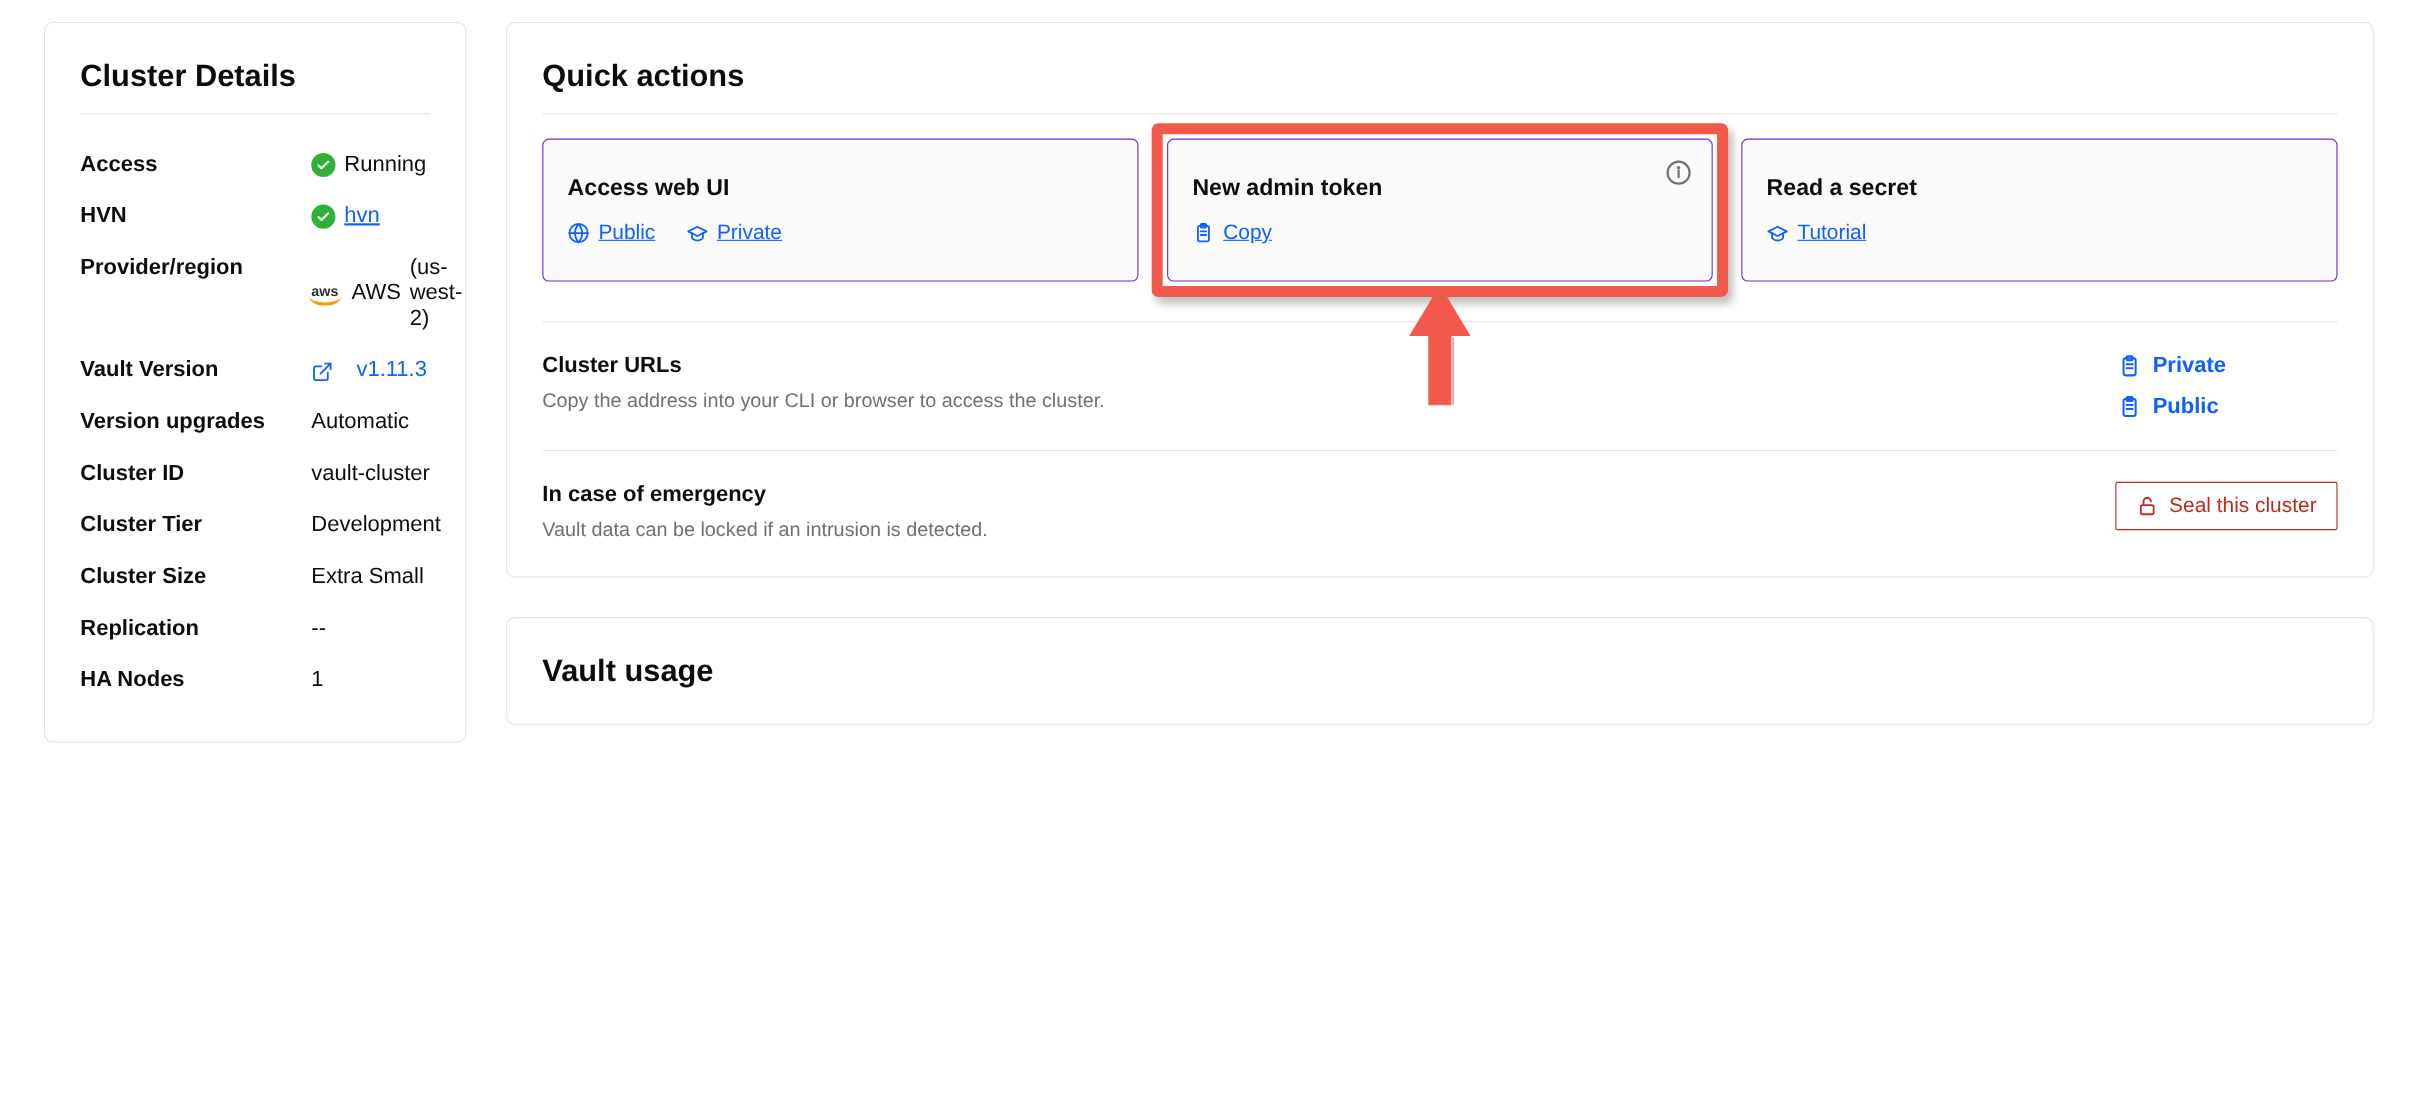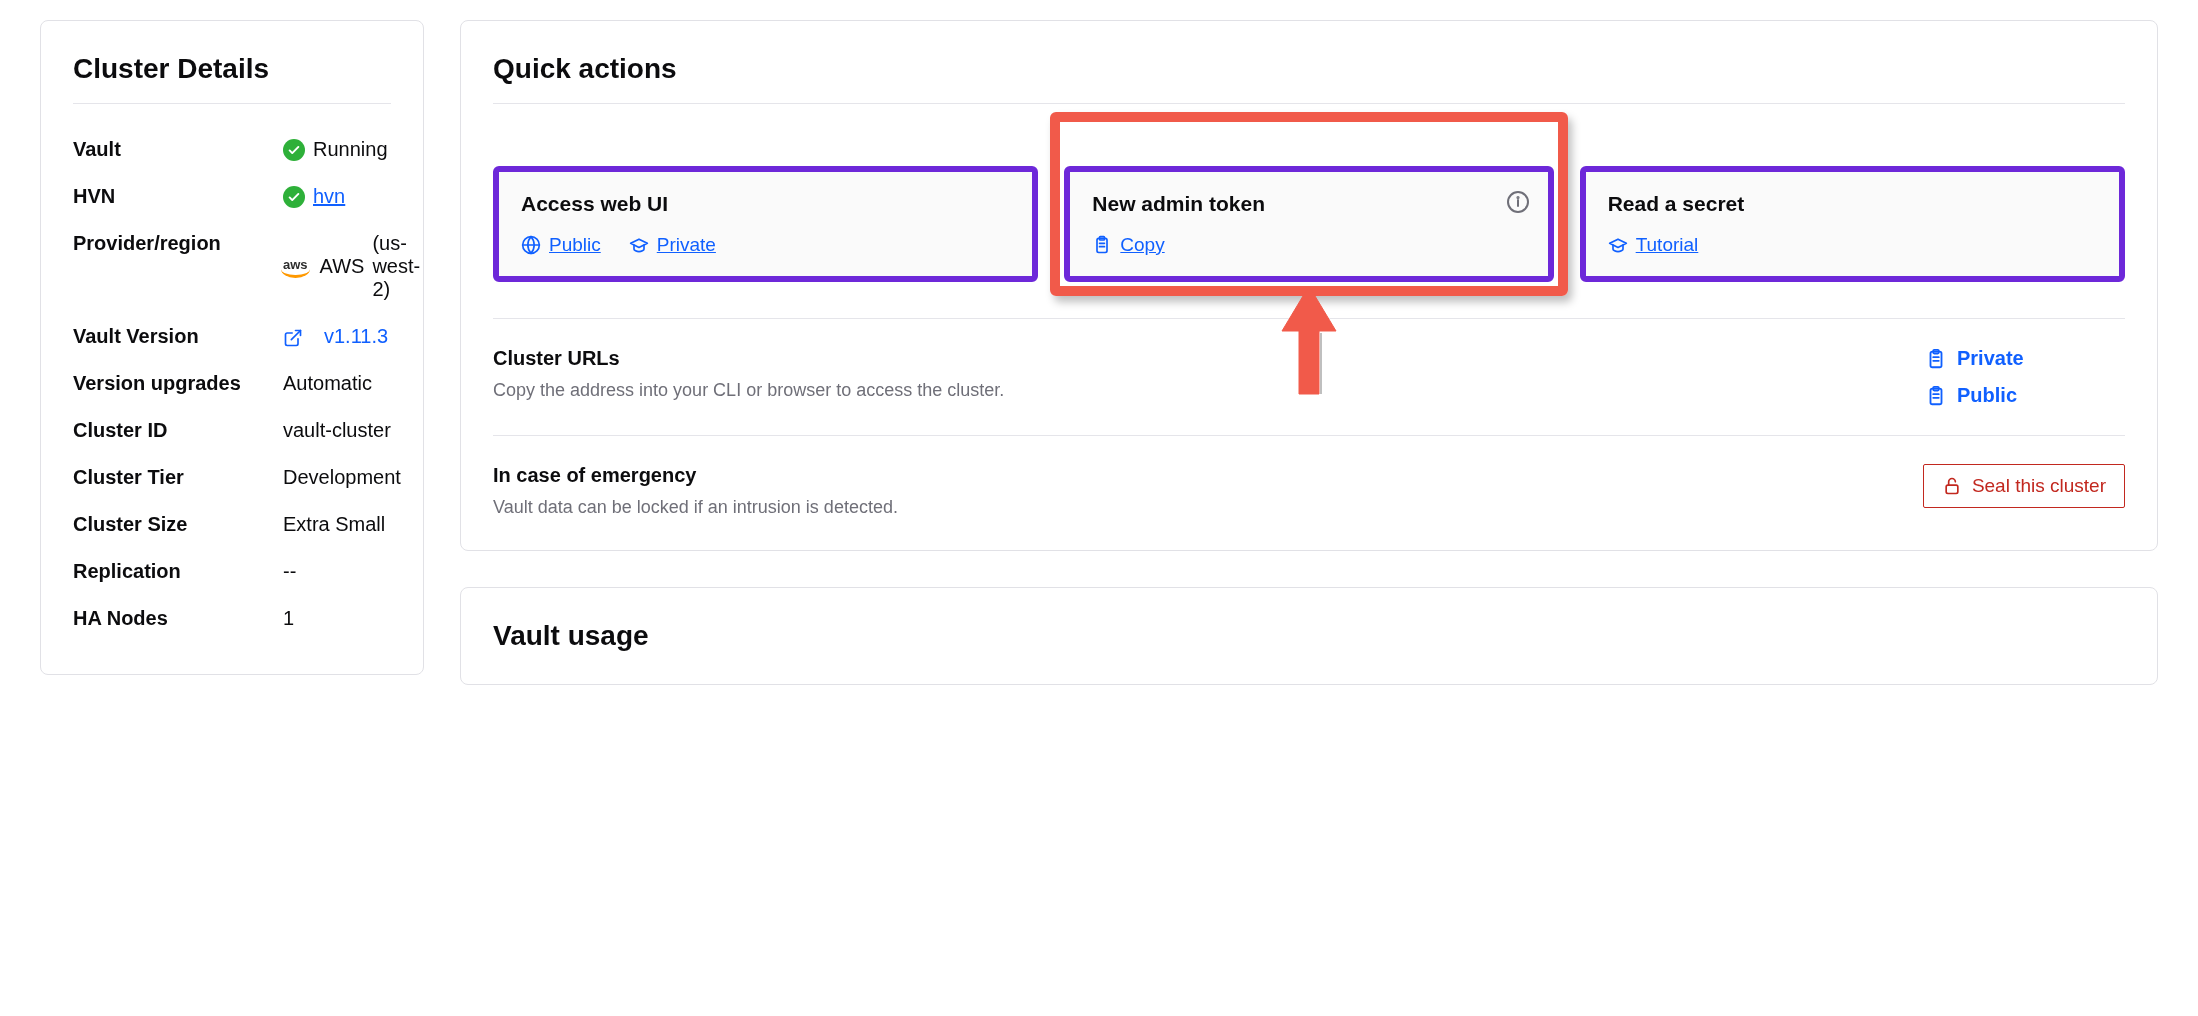--- a/index.html
+++ b/index.html
@@ -105,26 +105,25 @@
   .ext-icon { width: 20px; height: 20px; color: #1060ff; }
 
   
   .qa-grid {
     display: flex;
     gap: 26px;
     margin-bottom: 36px;
   }
   .qa-card {
     flex: 1;
-    border: 6px solid #6d28d9;
+    border: 1px solid #6d28d9;
     border-radius: 6px;
     background: #fafafa;
-    padding: 20px 22px;
+    padding: 32px 22px;
     position: relative;
-    margin-top: 40px;
   }
   .qa-title {
     font-size: 21px;
     font-weight: 600;
     color: #0c0c0e;
     margin-bottom: 18px;
   }
   .qa-links {
     display: flex;
     gap: 28px;
@@ -228,21 +227,21 @@
 </style>
 </head>
 <body>
 
 <div class="layout">
 
   <div class="card left-card">
     <h2 class="section-title">Cluster Details</h2>
 
     <div class="details-row">
-      <div class="details-label">Vault</div>
+      <div class="details-label">Access</div>
       <div class="details-value">
         <span class="check-icon">
           <svg viewBox="0 0 16 16" fill="none">
               <path d="M3 8.5l3 3 7-7" stroke="#fff" stroke-width="2.2" stroke-linecap="round" stroke-linejoin="round"></path>
             </svg>
         </span>
         <span>Running</span>
       </div>
     </div>
 

